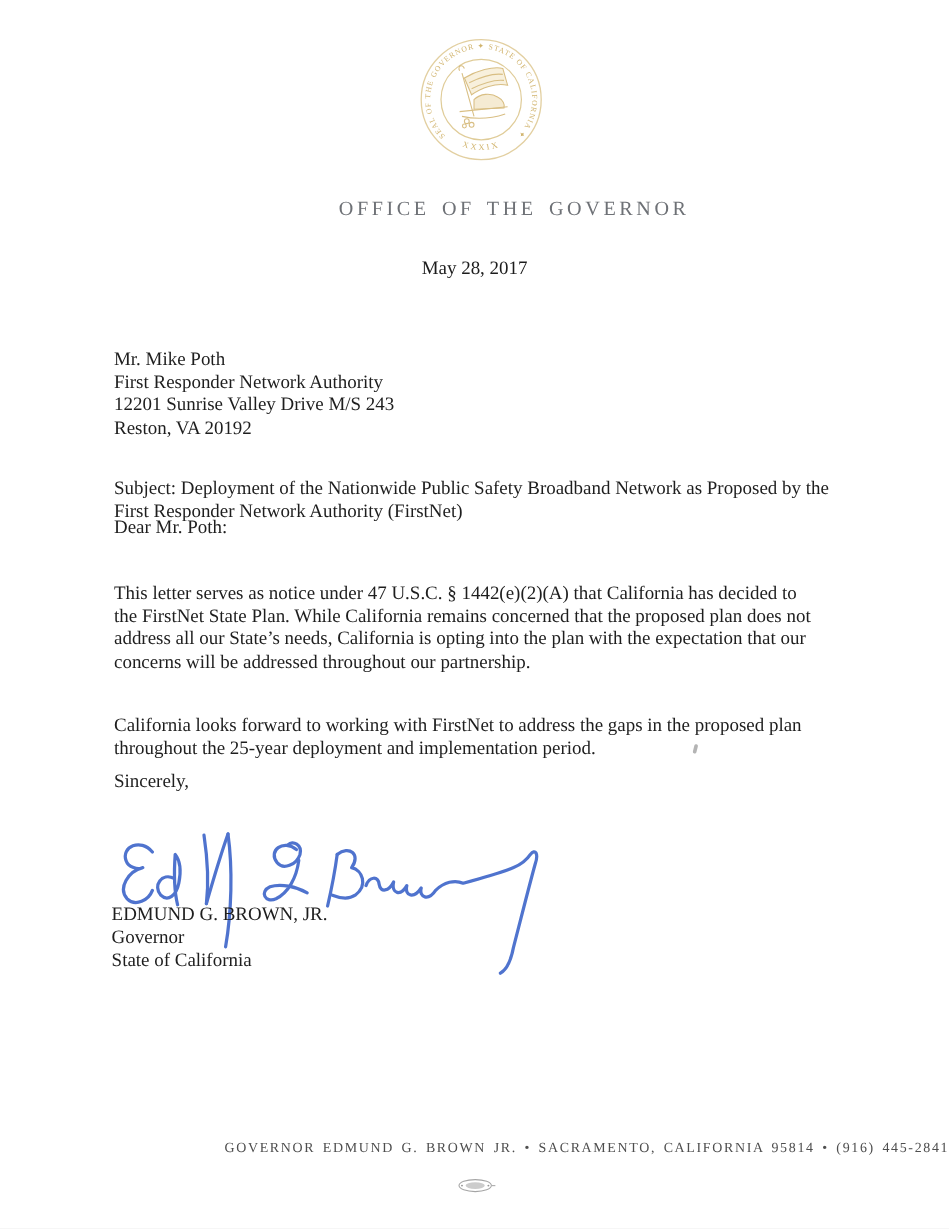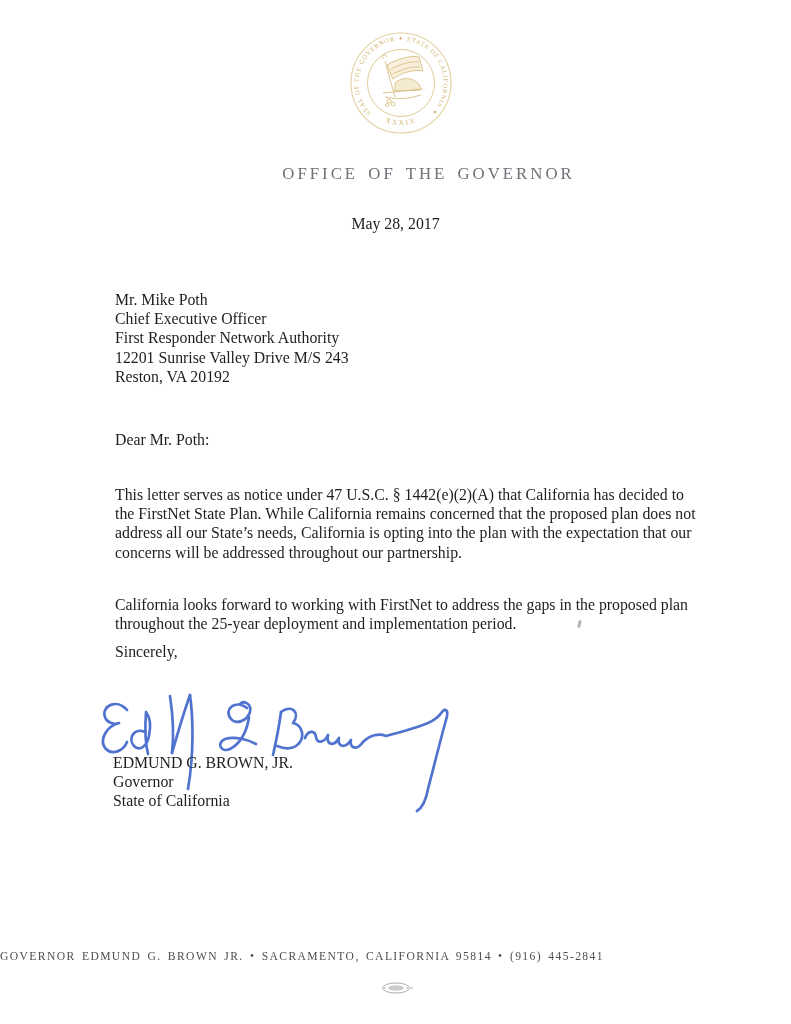--- a/index.html
+++ b/index.html
@@ -3,21 +3,21 @@
 <meta charset="utf-8">
 <style>
   html,body { margin:0; padding:0; background:#e8e8e8; }
   .page {
     position:relative; width:791px; height:1024px; margin:0 auto;
     background:#ffffff; overflow:hidden;
     font-family:"Liberation Serif","DejaVu Serif",serif;
     color:#1e1e1e;
   }
   .abs { position:absolute; }
-  .line { white-space:nowrap;margin-left:20px; }
+  .line { white-space:nowrap; }
   .body-text { font-size:15.8px; line-height:19.2px; }
 
   .seal-wrap { left:349px; top:31px; width:104px; height:104px; opacity:.9; }
 
   .office-title {
     left:0; top:164px; width:791px; text-align:center;
     font-size:16.8px; letter-spacing:3px; word-spacing:3px;
     color:#6e7176;
     padding-left:33px;
   }
@@ -37,21 +37,21 @@
 
   .signer { left:93px; top:753px; }
 
   .scan-mark {
     left:578px; top:620px; width:2.5px; height:8px;
     background:#6a6a6a; opacity:.5; border-radius:2px;
     transform:rotate(14deg);
   }
 
   .footer-line {
-    left:0; top:950px; width:791px; text-align:left;
+    left:0; top:950px; width:791px; text-align:right;
     font-size:11.6px; letter-spacing:1.4px; word-spacing:2px;
     color:#4e4e4e;
   }
   .bug-wrap { left:379px; top:981px; width:34px; height:14px; }
 
   .gold-text { fill:#c9a755; font-family:"Liberation Serif",serif; }
 </style>
 </head>
 <body>
 
@@ -86,26 +86,29 @@
         <circle cx="38" cy="74" r="1.6"></circle>
       </g>
     </svg>
   </div>
 
   <div class="abs office-title">OFFICE OF THE GOVERNOR</div>
   <div class="abs date-line">May 28, 2017</div>
 
   <div class="abs recipient body-text">
     <div class="line">Mr. Mike Poth</div>
-    <div class="line">Chief Executive Officer</div>
     <div class="line">First Responder Network Authority</div>
     <div class="line">12201 Sunrise Valley Drive M/S 243</div>
     <div class="line">Reston, VA 20192</div>
   </div>
 
+  <div class="abs subject body-text">
+    <div class="line">Subject: Deployment of the Nationwide Public Safety Broadband Network as Proposed by the</div>
+    <div class="line">First Responder Network Authority (FirstNet)</div>
+  </div>
 
   <div class="abs salutation body-text line">Dear Mr. Poth:</div>
 
   <div class="abs para1 body-text">
     <div class="line">This letter serves as notice under 47 U.S.C. § 1442(e)(2)(A) that California has decided to</div>
     <div class="line">the FirstNet State Plan. While California remains concerned that the proposed plan does not</div>
     <div class="line">address all our State’s needs, California is opting into the plan with the expectation that our</div>
     <div class="line">concerns will be addressed throughout our partnership.</div>
   </div>
 

